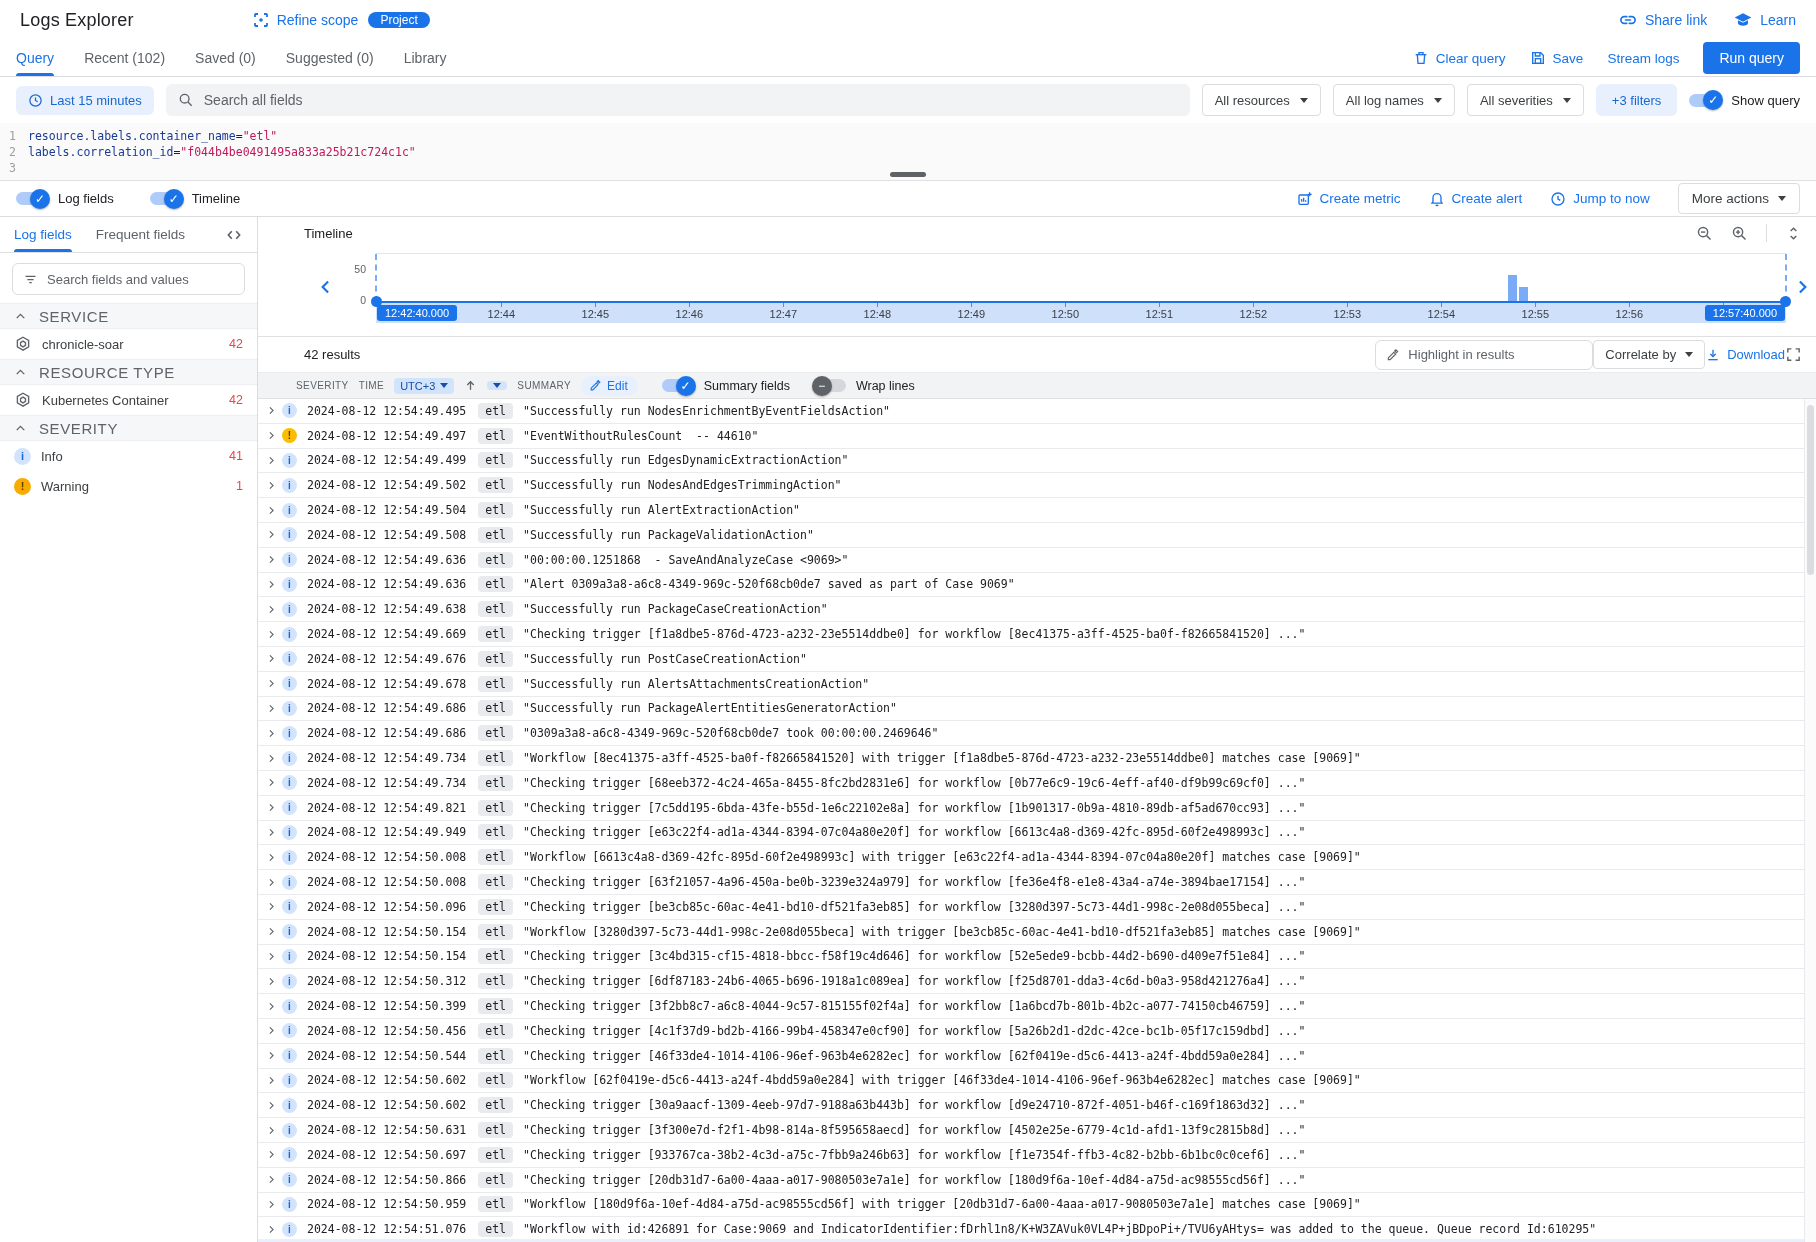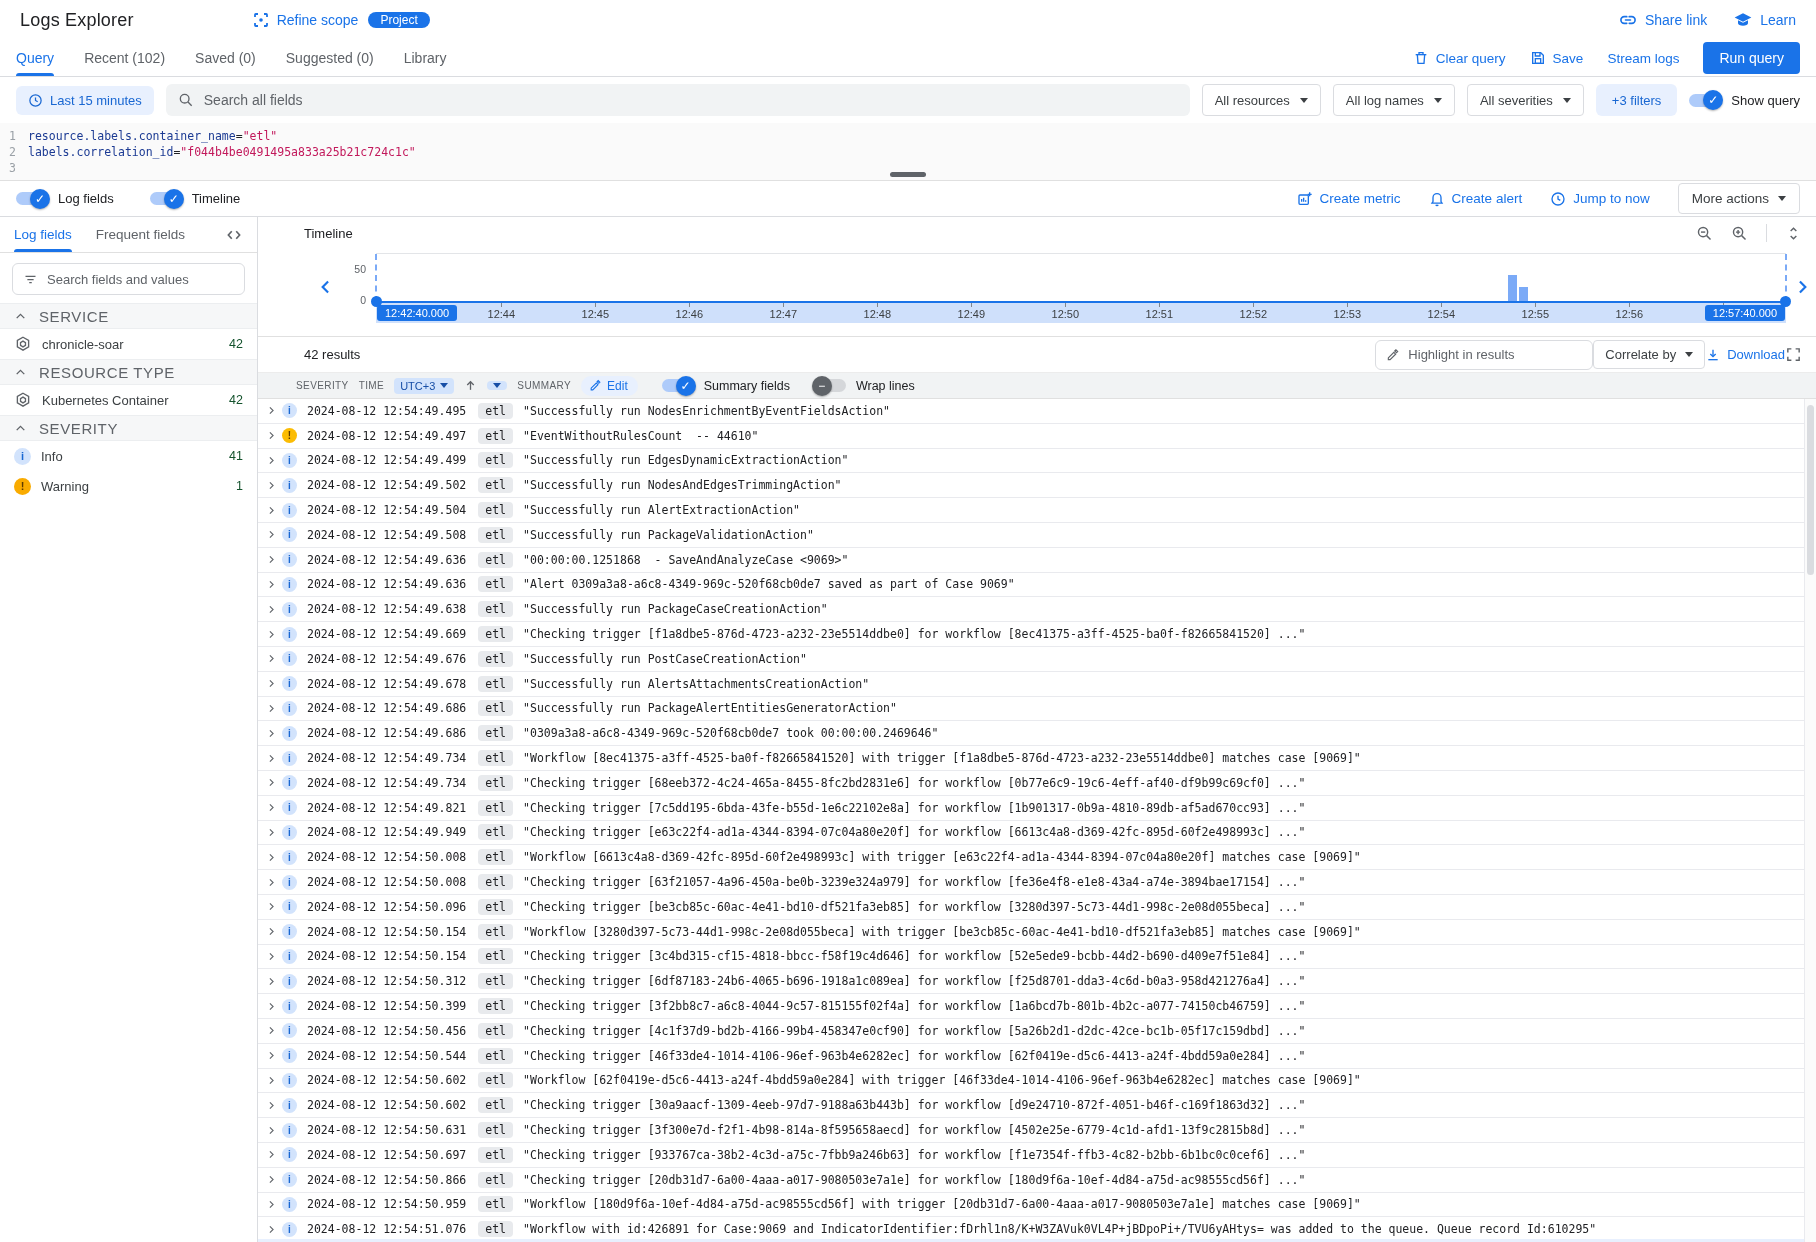--- a/index.html
+++ b/index.html
@@ -64,21 +64,21 @@
   .side-tabs { height:36px; display:flex; align-items:stretch; border-bottom:1px solid #e0e0e0; padding:0 14px; gap:24px; flex:none; }
   .side-tab { display:flex; align-items:center; font-size:13.5px; font-weight:500; color:#5f6368; position:relative; cursor:pointer; white-space:nowrap; }
   .side-tab.active { color:#1a73e8; }
   .side-tab.active:after { content:""; position:absolute; left:0; right:0; bottom:0; height:3px; background:#1a73e8; border-radius:3px 3px 0 0; }
   .side-collapse { margin-left:auto; display:flex; align-items:center; cursor:pointer; }
   .side-search { margin:10px 12px 8px; height:32px; border:1px solid #dadce0; border-radius:6px; display:flex; align-items:center; gap:9px; padding:0 10px; color:#5f6368; }
   .side-search input { border:none; outline:none; width:100%; font-size:13px; font-family:inherit; color:#202124; background:transparent; }
   .side-search input::placeholder { color:#5f6368; }
   .side-section-header { height:26px; background:#f6f7f8; border-top:1px solid #eceef0; border-bottom:1px solid #eceef0; display:flex; align-items:center; gap:12px; padding:0 14px; font-size:15px; letter-spacing:.6px; color:#5f6368; cursor:pointer; }
   .side-item { height:30px; display:flex; align-items:center; gap:10px; padding:0 14px; font-size:13px; color:#3c4043; cursor:pointer; }
-  .si-count { margin-left:auto; color:#14532d; font-size:12.5px; }
+  .si-count { margin-left:auto; color:#ef4444; font-size:12.5px; }
   .sev-badge { width:17px; height:17px; border-radius:50%; font-size:11px; font-weight:700; display:flex; align-items:center; justify-content:center; flex:none; }
   .sev-badge.info { background:#d2e3fc; color:#1967d2; }
   .sev-badge.warning { background:#f9ab00; color:#5c3b00; }
 
   
   .main { flex:1; min-width:0; display:flex; flex-direction:column; }
 
   
   .timeline-panel { height:120px; flex:none; border-bottom:1px solid #e0e0e0; }
   .tl-header { height:28px; display:flex; align-items:center; padding:4px 14px 0 46px; }

